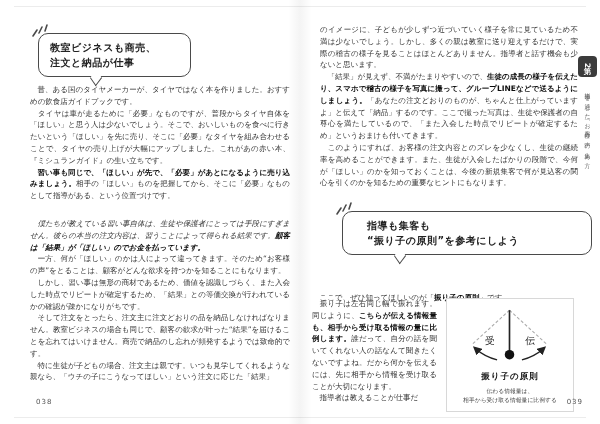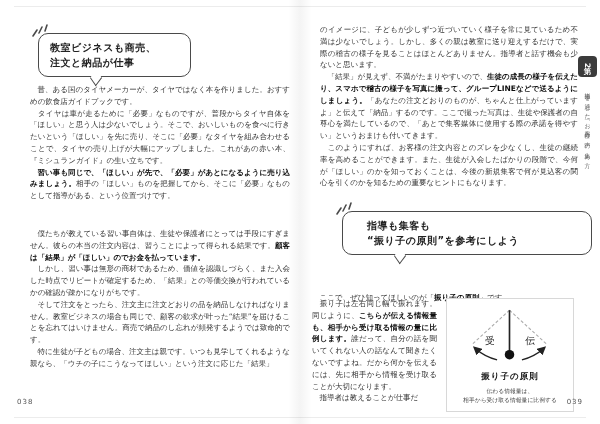--- a/index.html
+++ b/index.html
@@ -28,21 +28,21 @@
     border-right:1.5px solid #4a4a4a;border-bottom:1.5px solid #4a4a4a;
     transform:rotate(55deg) skew(18deg);
   }
   .strokes{position:absolute;top:-12px;left:-10px;}
   .bubble-left{left:38px;top:33px;width:128px;padding-left:11px;}
   .bubble-right{left:342px;top:211px;width:212px;}
 
   
   .bodytext{position:absolute;font-size:7.5px;line-height:11.8px;text-align:justify;color:#333;}
   .bodytext p{margin:0;}
-  .bodytext p.gap{margin-top:26px;}
+  .bodytext p.gap{margin-top:16px;font-style:italic;}
   .bd{font-weight:bold;color:#0d0d0d;}
   .left-body{left:30px;top:84px;width:260px;}
   .right-body{left:312px;top:24px;width:258px;margin-left:8px;}
   .right-p4{left:312px;top:292px;width:258px;}
 
   
   .columns{position:absolute;left:312px;top:298px;width:262px;display:flex;gap:9px;}
   .textcol{width:128px;font-size:7.5px;line-height:11.8px;text-align:justify;}
   .textcol p{margin:0;}
   .diagram-box{
@@ -58,21 +58,21 @@
     display:inline-block;background:#3b3b3b;color:#fff;writing-mode:vertical-rl;
     font-size:7.5px;font-weight:bold;padding:5px 4px;border-radius:4px;
     letter-spacing:2px;line-height:11px;
   }
   .tab-caption{
     margin:7px auto 0 auto;writing-mode:vertical-rl;font-size:5.8px;color:#666;
     letter-spacing:1.5px;line-height:8px;max-height:150px;
   }
 
   
-  .pagenum{position:absolute;bottom:18px;font-size:7px;color:#555;letter-spacing:1px;}
+  .pagenum{position:absolute;bottom:18px;font-size:7px;color:#555;letter-spacing:1px;margin-left:19px;}
   .pagenum.left{left:17px;}
   .pagenum.right{right:17px;}
 </style>
 </head>
 <body>
 
 <div class="spread">
   <div class="edge-line top"></div>
   <div class="edge-line bottom"></div>
   <div class="gutter-shadow"></div>
@@ -88,30 +88,31 @@
     <div>教室ビジネスも商売、</div>
     <div>注文と納品が仕事</div>
     <div class="tail"></div>
   </div>
 
   <div class="bodytext left-body">
     <p><span>　昔、ある国のタイヤメーカーが、タイヤではなく本を作りました。おすすめの飲食店ガイドブックです。</span></p>
     <p><span>　タイヤは車が走るために「必要」なものですが、普段からタイヤ自体を「ほしい」と思う人は少ないでしょう。そこで、おいしいものを食べに行きたいという「ほしい」を先に売り、そこに「必要」なタイヤを組み合わせることで、タイヤの売り上げが大幅にアップしました。これがあの赤い本、『ミシュランガイド』の生い立ちです。</span></p>
     <p><span class="bd">　習い事も同じで、「ほしい」が先で、「必要」があとになるように売り込みましょう。</span><span>相手の「ほしい」ものを把握してから、そこに「必要」なものとして指導がある、という位置づけです。</span></p>
     <p class="gap"><span>　僕たちが教えている習い事自体は、生徒や保護者にとっては手段にすぎません。彼らの本当の注文内容は、習うことによって得られる結果です。</span><span class="bd">顧客は「結果」が「ほしい」のでお金を払っています。</span></p>
+    <p><span>　一方、何が「ほしい」のかは人によって違ってきます。そのため“お客様の声”をとることは、顧客がどんな欲求を持つかを知ることにもなります。</span></p>
     <p><span>　しかし、習い事は無形の商材であるため、価値を認識しづらく、また入会した時点でリピートが確定するため、「結果」との等価交換が行われているかの確認が疎かになりがちです。</span></p>
     <p><span>　そして注文をとったら、注文主に注文どおりの品を納品しなければなりません。教室ビジネスの場合も同じで、顧客の欲求が叶った“結果”を届けることを忘れてはいけません。商売で納品のし忘れが頻発するようでは致命的です。</span></p>
     <p><span>　特に生徒が子どもの場合、注文主は親です。いつも見学してくれるような親なら、「ウチの子にこうなってほしい」という注文に応じた「結果」</span></p>
   </div>
 
   <div class="pagenum left">038</div>
 
   <div class="bodytext right-body">
     <p><span>のイメージに、子どもが少しずつ近づいていく様子を常に見ているため不満は少ないでしょう。しかし、多くの親は教室に送り迎えするだけで、実際の稽古の様子を見ることはほとんどありません。指導者と話す機会も少ないと思います。</span></p>
-    <p><span>　「結果」が見えず、不満がたまりやすいので、</span><span class="bd">生徒の成長の様子を伝えたり、スマホで稽古の様子を写真に撮って、グループLINEなどで送るようにしましょう。</span><span>「あなたの注文どおりのものが、ちゃんと仕上がっていますよ」と伝えて「納品」するのです。ここで撮った写真は、生徒や保護者の自尊心を満たしているので、「あとで集客媒体に使用する際の承諾を得やすい」というおまけも付いてきます。</span></p>
+    <p><span>　「結果」が見えず、不満がたまりやすいので、</span><span class="bd">生徒の成長の様子を伝えたり、スマホで稽古の様子を写真に撮って、グループLINEなどで送るようにしましょう。</span><span>「あなたの注文どおりのものが、ちゃんと仕上がっていますよ」と伝えて「納品」するのです。ここで撮った写真は、生徒や保護者の自尊心を満たしているので、「また入会した時点でリピートが確定するため」というおまけも付いてきます。</span></p>
     <p><span>　このようにすれば、お客様の注文内容とのズレを少なくし、生徒の継続率を高めることができます。また、生徒が入会したばかりの段階で、今何が「ほしい」のかを知っておくことは、今後の新規集客で何が見込客の関心を引くのかを知るための重要なヒントにもなります。</span></p>
   </div>
 
   <div class="bubble bubble-right">
     <svg class="strokes" width="22" height="18" viewBox="0 0 22 18">
       <g stroke="#4a4a4a" stroke-width="1.6" stroke-linecap="round">
         <line x1="4" y1="14" x2="8" y2="8"></line>
         <line x1="10" y1="11" x2="13" y2="5"></line>
         <line x1="16" y1="9" x2="18" y2="3"></line>
       </g>

